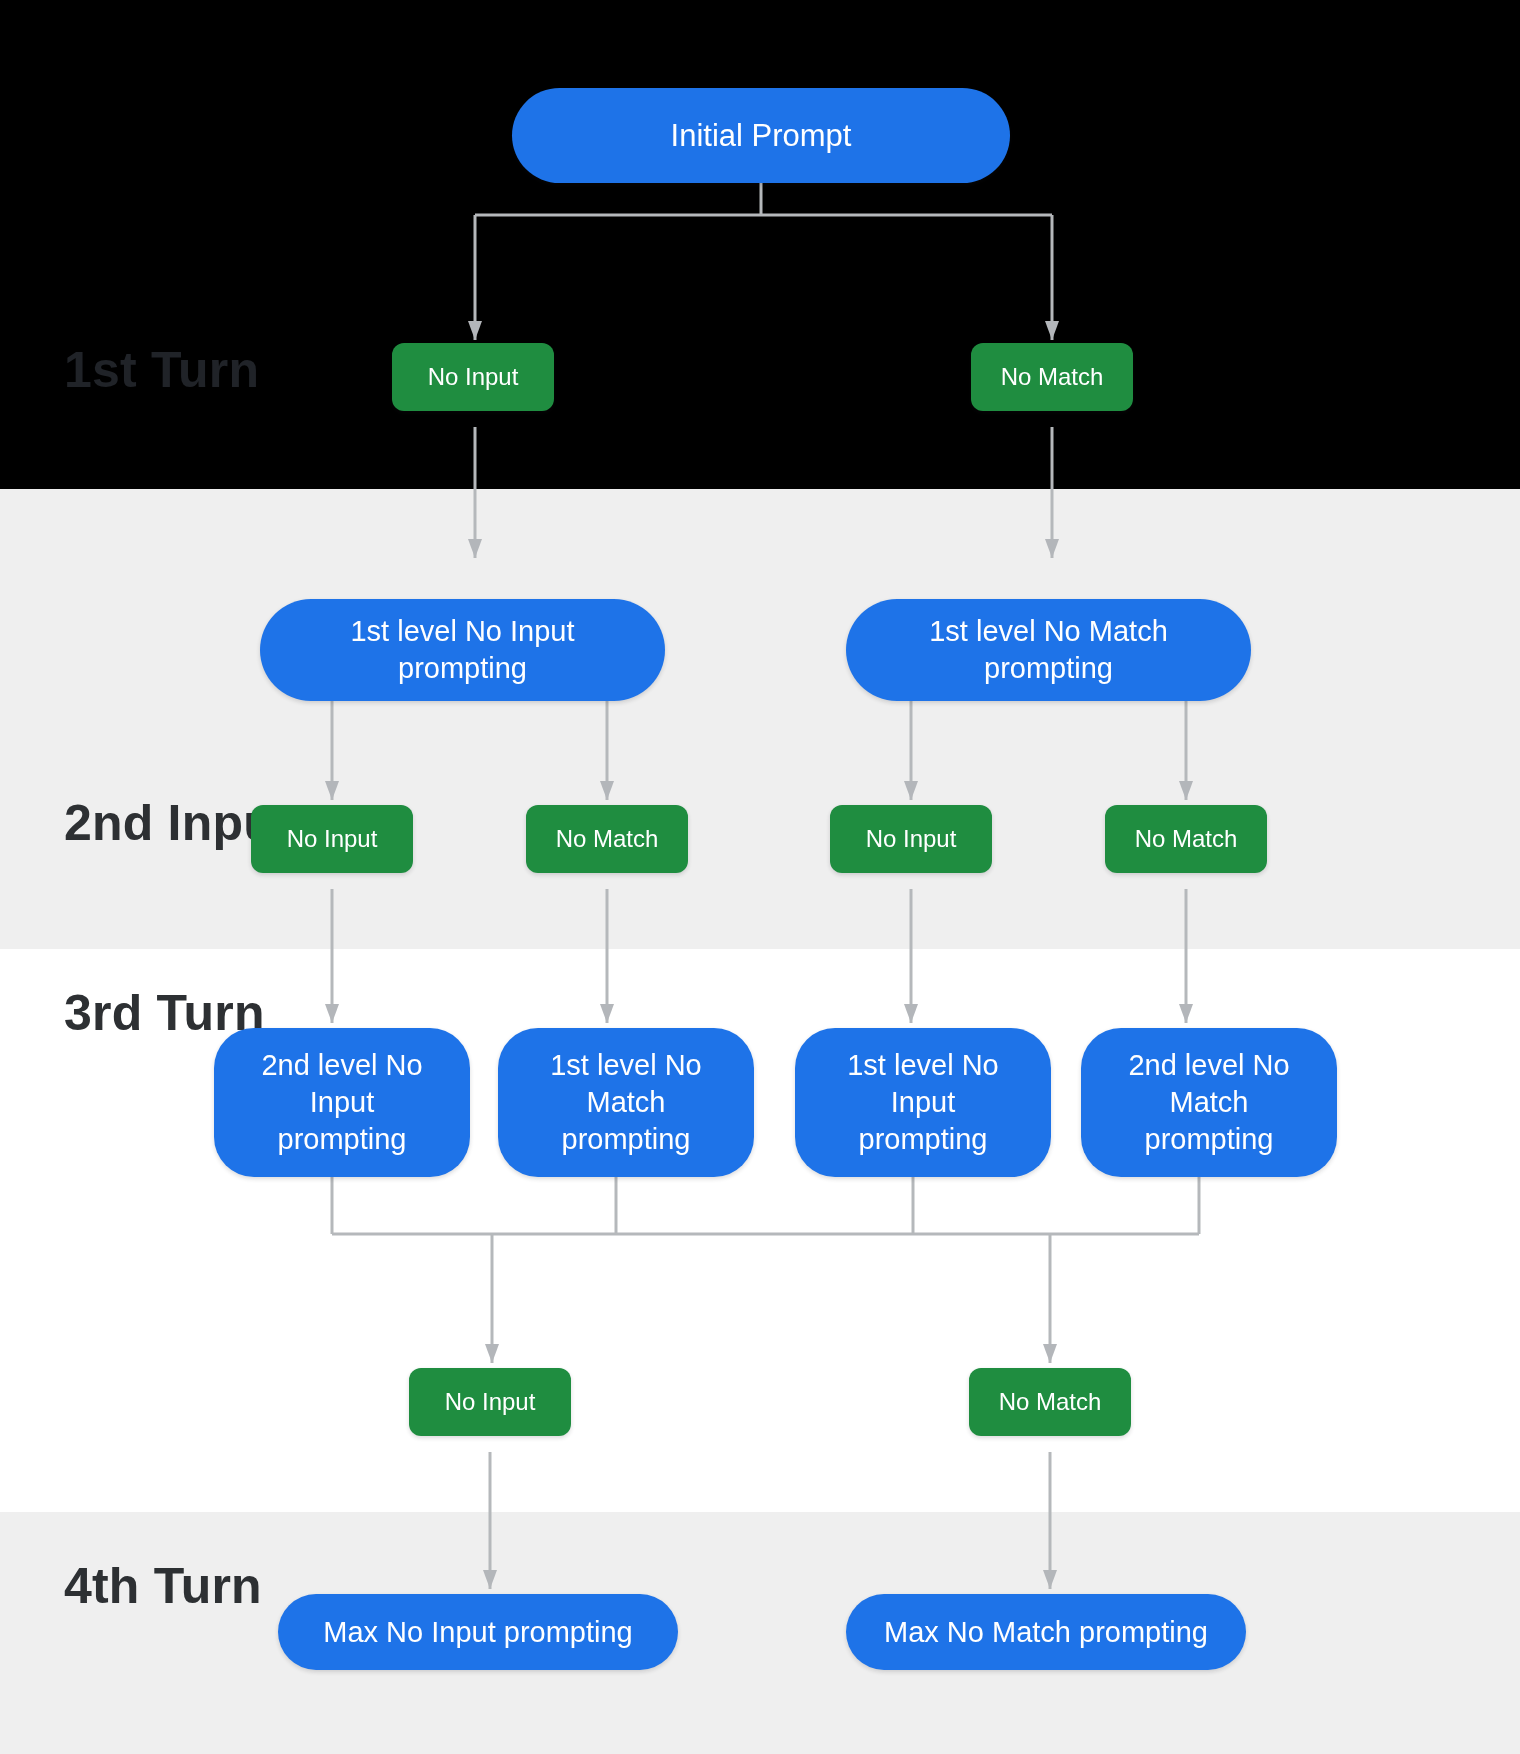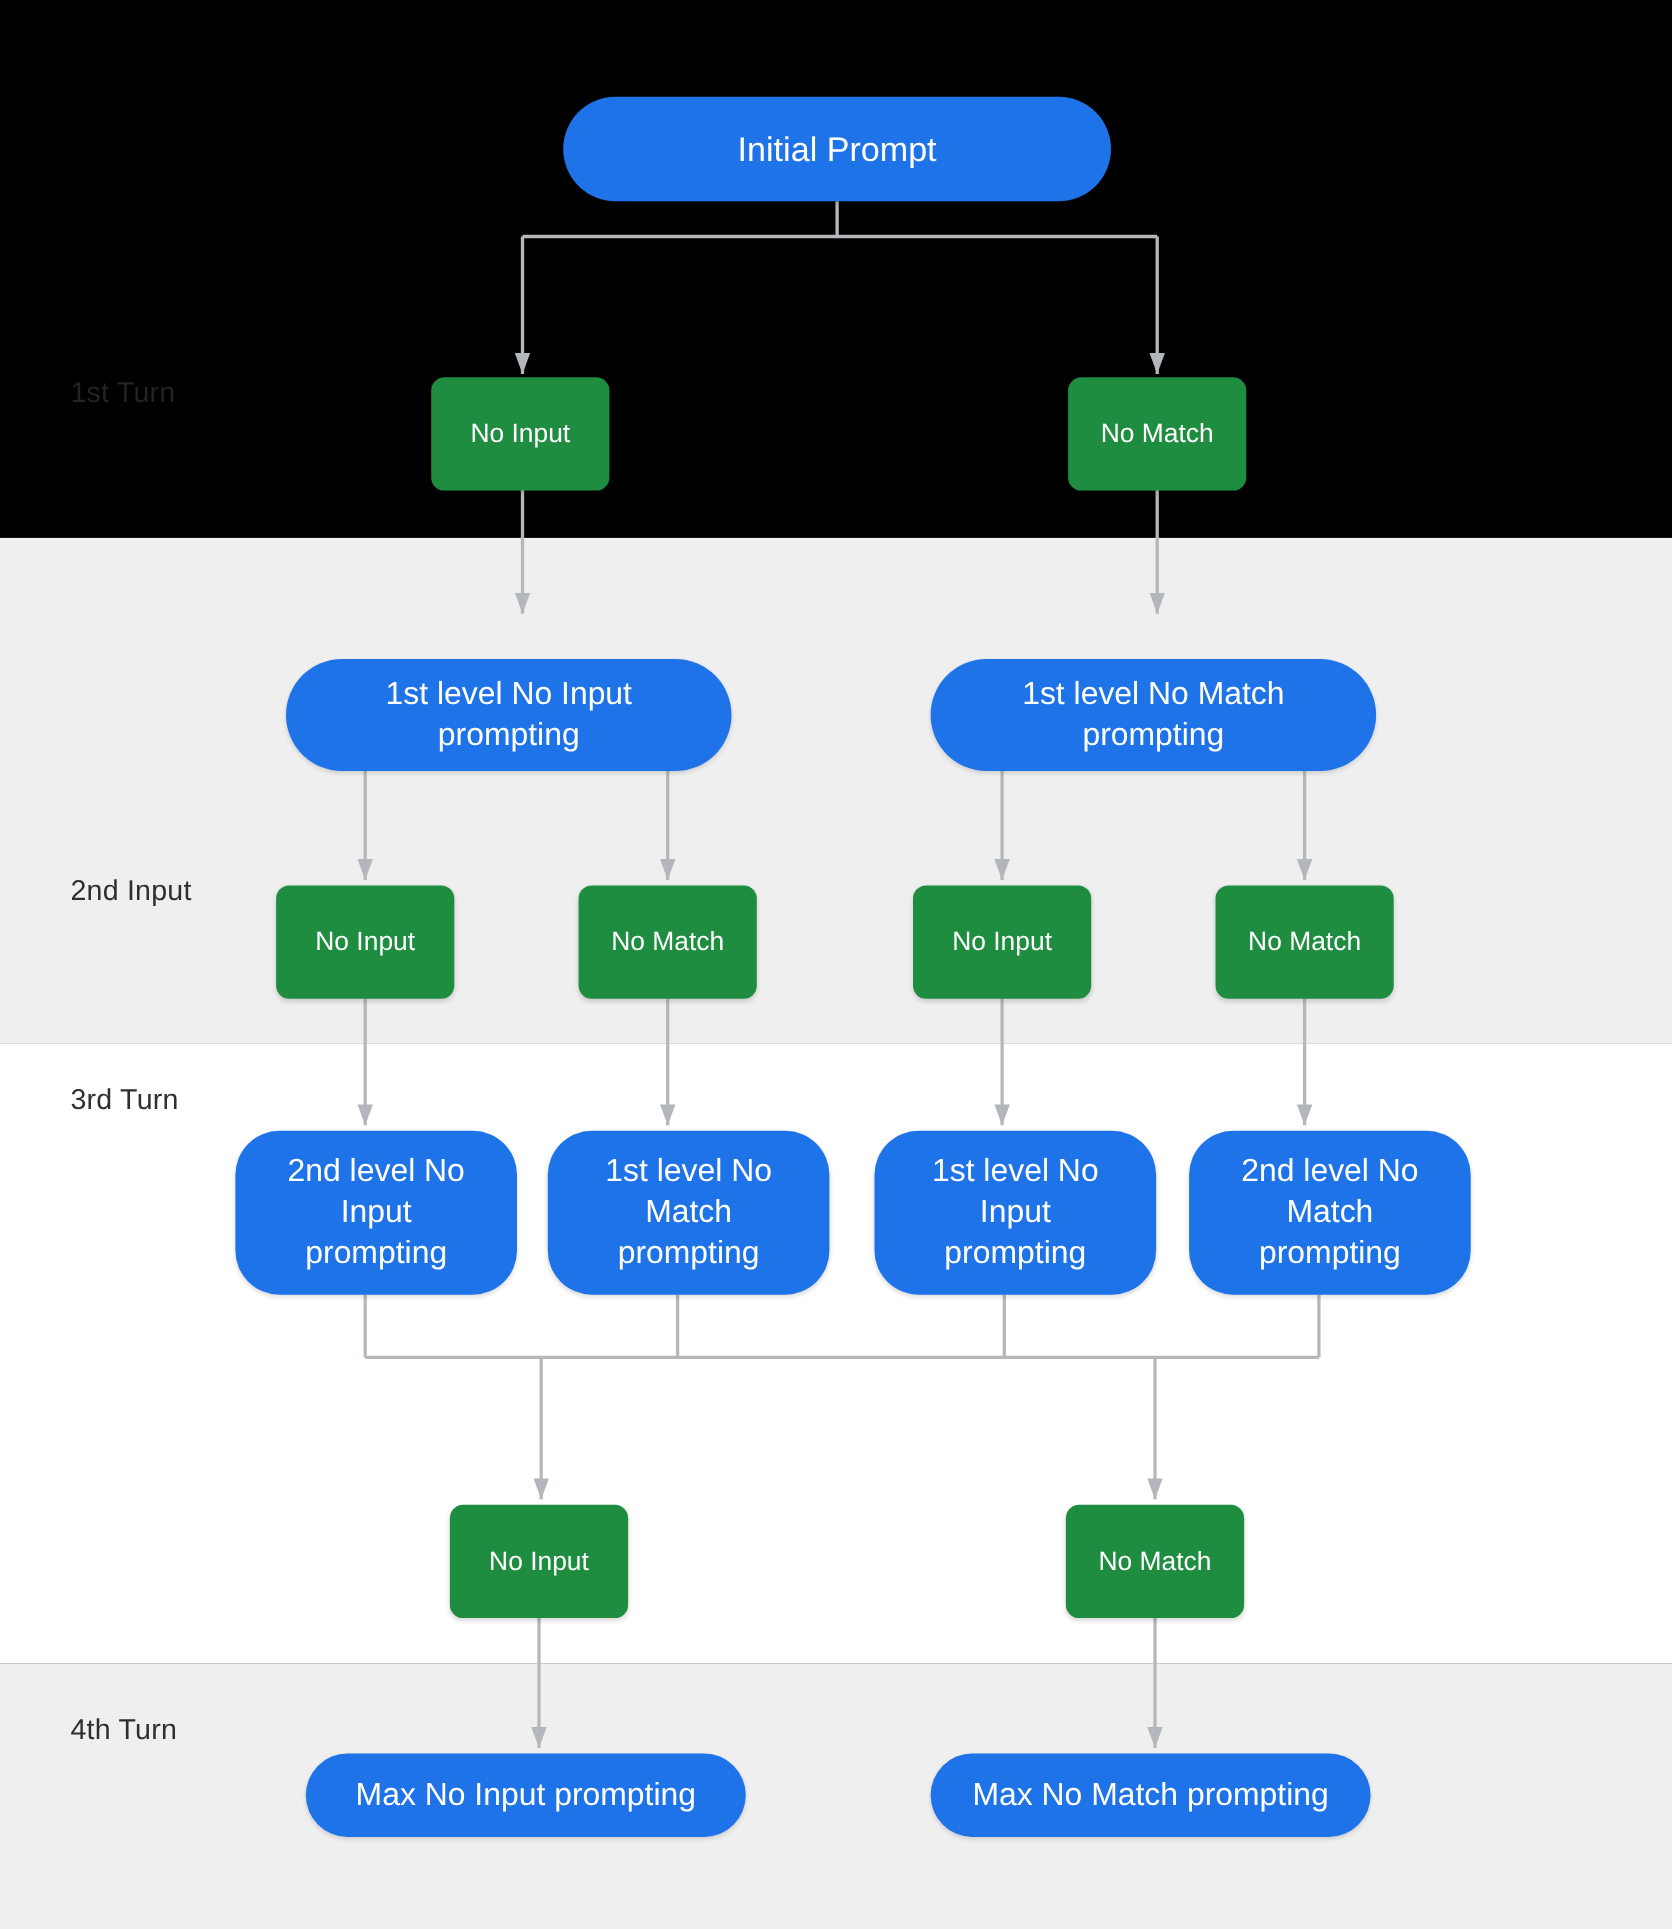--- a/index.html
+++ b/index.html
@@ -7,34 +7,34 @@
     position:relative;width:1520px;height:1754px;overflow:hidden;
     font-family:"Liberation Sans","DejaVu Sans",sans-serif;
     background:#000;
   }
   .band{position:absolute;left:0;width:1520px;}
   .band-black{background:#000000;}
   .band-gray{background:#efefef;}
   .band-white{background:#ffffff;}
   .connector-layer{position:absolute;left:0;top:0;z-index:2;}
   .turn-label{
-    position:absolute;z-index:3;font-size:26px;font-weight:400;
+    position:absolute;z-index:3;font-size:50px;font-weight:700;
     color:#2d3033;letter-spacing:.2px;white-space:nowrap;
   }
   .turn-label.on-black{color:#202328;}
   .node{
     position:absolute;z-index:3;display:flex;align-items:center;justify-content:center;
     text-align:center;color:#ffffff;font-weight:400;white-space:pre-line;
     box-shadow:0 2px 4px rgba(32,33,36,.16);box-sizing:border-box;
   }
   .blue{background:#1e73e8;}
   .green{background:#1f8d40;}
   .pill{border-radius:999px;}
   .root-pill{left:512px;top:88px;width:498px;height:95px;font-size:31px;}
-  .small-green{width:162px;height:103px;border-radius:12px;font-size:24px;}
+  .small-green{width:162px;height:68px;border-radius:12px;font-size:24px;}
   .t2-pill{top:563px;width:405px;height:102px;font-size:29px;line-height:37px;margin-top:36px;}
   .t3-box{top:1028px;width:256px;height:149px;border-radius:40px;font-size:29px;line-height:37px;padding:0 10px;}
   .t4-pill{top:1594px;width:400px;height:76px;font-size:29px;}
 </style>
 </head>
 <body>
 
 <div class="stage">
 
   <div class="band band-black" style="top:0;height:489px;"></div>

